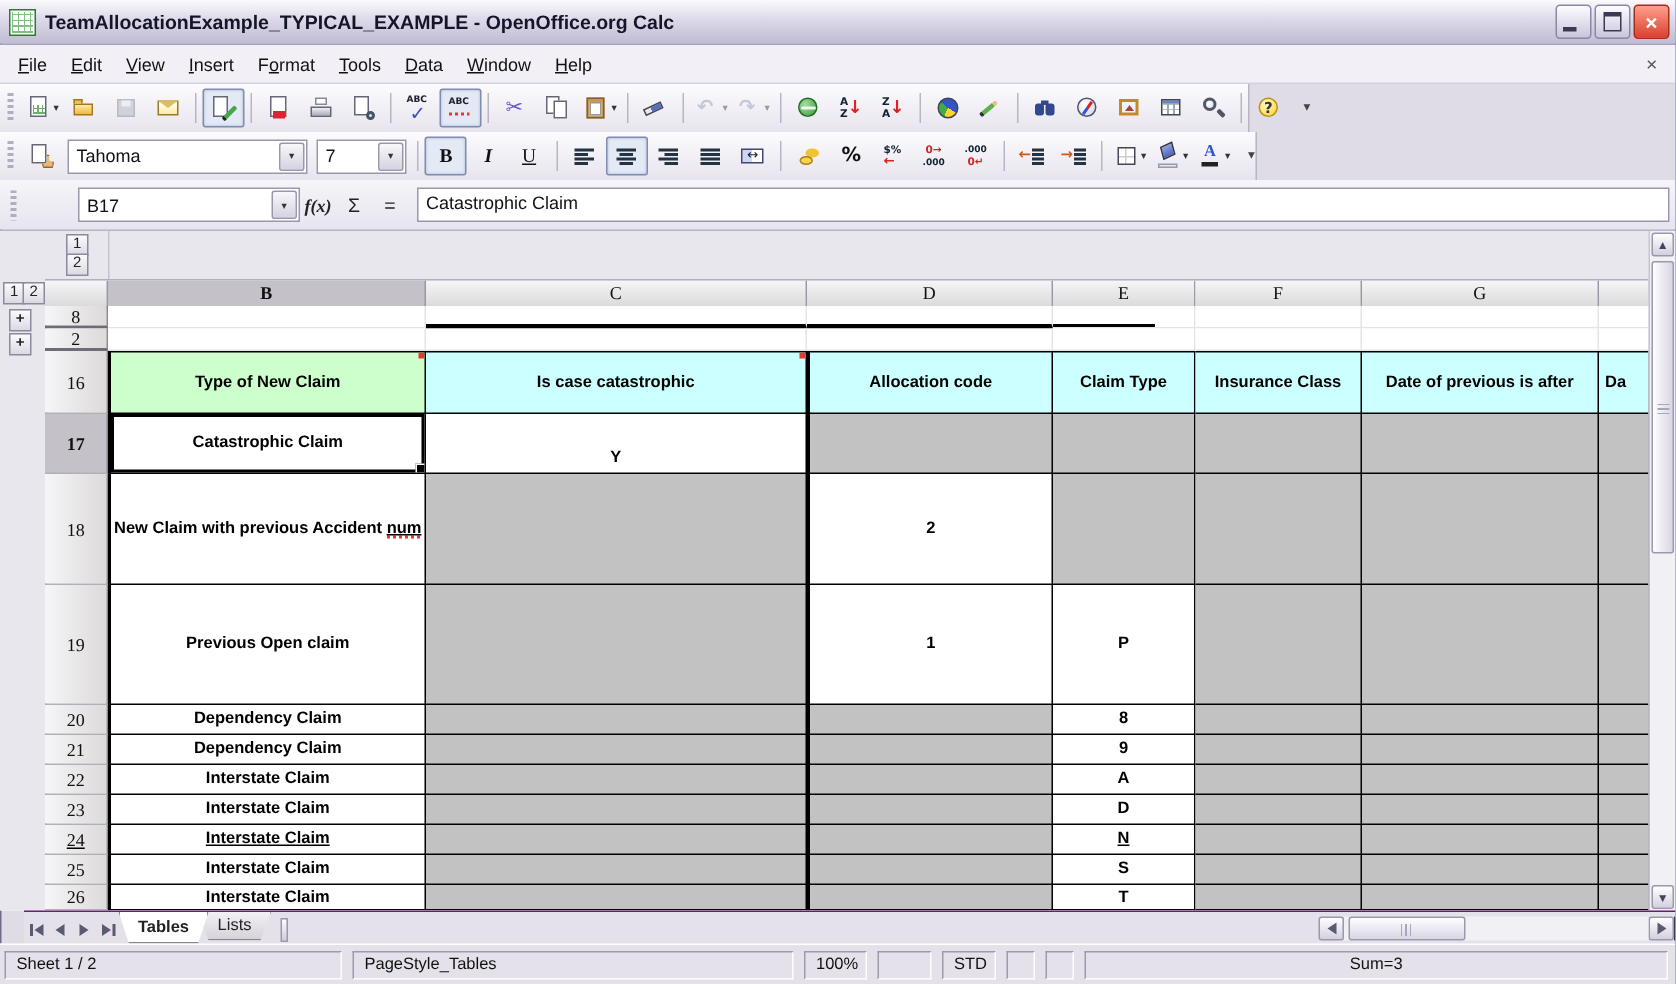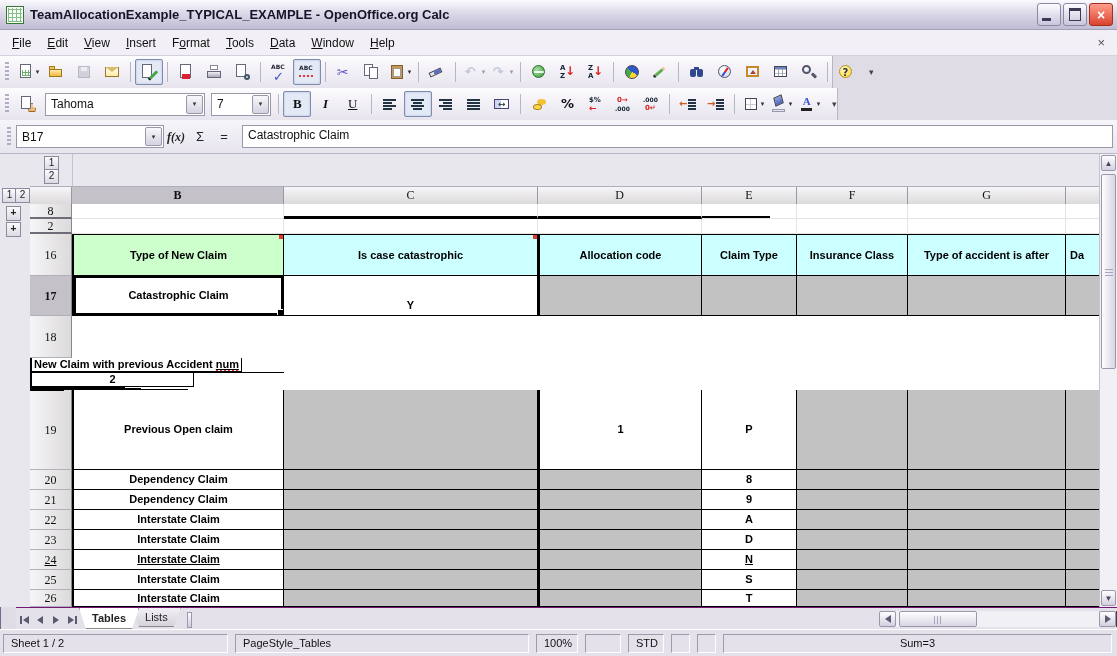--- a/index.html
+++ b/index.html
@@ -111,21 +111,21 @@
 .ic-decrease-indent::after{content:"←";position:absolute;left:0;top:3px;font:bold 10px/11px "DejaVu Sans",sans-serif;color:#d25a1e;}
 .ic-increase-indent::before{content:"";position:absolute;right:1px;top:4px;width:8px;height:11px;background-repeat:no-repeat;background-image:linear-gradient(#234,#234),linear-gradient(#234,#234),linear-gradient(#234,#234),linear-gradient(#234,#234);background-size:8px 2px,8px 2px,8px 2px,8px 2px;background-position:0 0,0 3px,0 6px,0 9px;}
 .ic-increase-indent::after{content:"→";position:absolute;left:0;top:3px;font:bold 10px/11px "DejaVu Sans",sans-serif;color:#d25a1e;}
 .ic-borders::before{content:"";position:absolute;left:3px;top:3px;width:12px;height:12px;border:1px solid #445;background:linear-gradient(#ccc 0 0) 50% 0/1px 12px no-repeat,linear-gradient(#ccc 0 0) 0 50%/12px 1px no-repeat,#fff;}
 .ic-background-color::before{content:"";position:absolute;left:4px;top:1px;width:9px;height:9px;background:linear-gradient(#8fa3e0,#4c64c0);transform:rotate(-25deg) skewX(-10deg);border:1px solid #334;}
 .ic-background-color::after{content:"";position:absolute;left:2px;bottom:1px;width:13px;height:3px;background:#dde6f8;border:1px solid #99a;}
 .ic-font-color::before{content:"A";position:absolute;left:5px;top:0;font:bold 11px/13px "Liberation Serif",serif;color:#3355cc;}
 .ic-font-color::after{content:"";position:absolute;left:3px;bottom:2px;width:11px;height:3px;background:#222;}
 
 #fbar{position:absolute;top:120px;left:0;width:100%;height:34px;background:linear-gradient(#f6f5f9,#e7e4ee);border-bottom:1px solid #b8b5c4;display:flex;align-items:center;padding:0 4px;}
-#namebox{display:flex;align-items:center;width:146px;height:21px;background:#fff;border:1px solid #9a97a8;flex:0 0 auto;}
+#namebox{display:flex;align-items:center;width:146px;height:21px;background:#fff;border:1px solid #9a97a8;flex:0 0 auto;margin-left:36px;}
 #nameval{flex:1;font-size:12px;padding-left:5px;color:#111;}
 #namedd{width:15px;height:17px;margin-right:1px;background:linear-gradient(#f8f7fa,#d6d2e2);border:1px solid #9a97a8;border-radius:2px;display:flex;align-items:center;justify-content:center;font-size:7px;color:#333;}
 .fbtn{width:24px;height:22px;display:flex;align-items:center;justify-content:center;font-size:13px;color:#222;flex:0 0 auto;}
 #fxlbl{font:italic bold 12px/22px "Liberation Serif",serif;}
 #finput{flex:1;height:21px;margin-left:6px;background:#fff;border:1px solid #9a97a8;font-size:12px;line-height:19px;padding-left:5px;color:#111;overflow:hidden;white-space:nowrap;}
 
 #grid{position:absolute;top:154px;left:0;width:1117px;height:453px;background:#fff;overflow:hidden;}
 #ostrip{position:absolute;left:0;top:0;width:30px;height:100%;background:#e9e7ee;border-right:1px solid #b0adbc;}
 .lvlbtn{position:absolute;width:13px;height:13px;background:linear-gradient(#fbfafc,#dcd9e4);border:1px solid #8d8a9c;font:10px/12px "Liberation Sans",sans-serif;text-align:center;color:#222;}
 .expbtn{position:absolute;left:6px;width:13px;height:13px;background:linear-gradient(#fbfafc,#dcd9e4);border:1px solid #8d8a9c;font:bold 10px/11px "Liberation Sans",sans-serif;text-align:center;color:#222;}
@@ -472,41 +472,41 @@
             <div class="cell tbl bg-cyan dL tT" style="width: 164px;">
               <span class="ctext">Allocation code</span>
             </div>
             <div class="cell tbl bg-cyan tT" style="width: 95px;">
               <span class="ctext">Claim Type</span>
             </div>
             <div class="cell tbl bg-cyan tT" style="width: 111px;">
               <span class="ctext">Insurance Class</span>
             </div>
             <div class="cell tbl bg-cyan tT" style="width: 158px;">
-              <span class="ctext">Type of accident is after</span>
+              <span class="ctext">Date of previous is after</span>
             </div>
             <div class="cell tbl bg-cyan tT al" style="width: 34px;">
               <span class="ctext">Da</span>
             </div>
           </div>
           <div class="grow" style="height: 40px;">
             <div class="rowhead sel">17</div>
             <div class="cell tbl bg-white bL selc" style="width: 212px;">
               <span class="ctext">Catastrophic Claim</span>
             </div>
             <div class="cell tbl bg-white vb" style="width: 254px;">
               <span class="ctext">Y</span>
             </div>
             <div class="cell tbl bg-gray dL" style="width: 164px;"></div>
             <div class="cell tbl bg-gray" style="width: 95px;"></div>
             <div class="cell tbl bg-gray" style="width: 111px;"></div>
             <div class="cell tbl bg-gray" style="width: 158px;"></div>
             <div class="cell tbl bg-gray" style="width: 34px;"></div>
           </div>
-          <div class="grow" style="height: 74px; flex-direction: column;">
+          <div class="grow" style="height: 74px;">
             <div class="rowhead">18</div>
             <div class="cell tbl bg-white bL" style="width: 212px;">
               <span class="ctext">New Claim with previous Accident <span class="spell">num</span></span>
             </div>
             <div class="cell tbl bg-gray" style="width: 254px;"></div>
             <div class="cell tbl bg-white dL" style="width: 164px;">
               <span class="ctext">2</span>
             </div>
             <div class="cell tbl bg-gray" style="width: 95px;"></div>
             <div class="cell tbl bg-gray" style="width: 111px;"></div>

